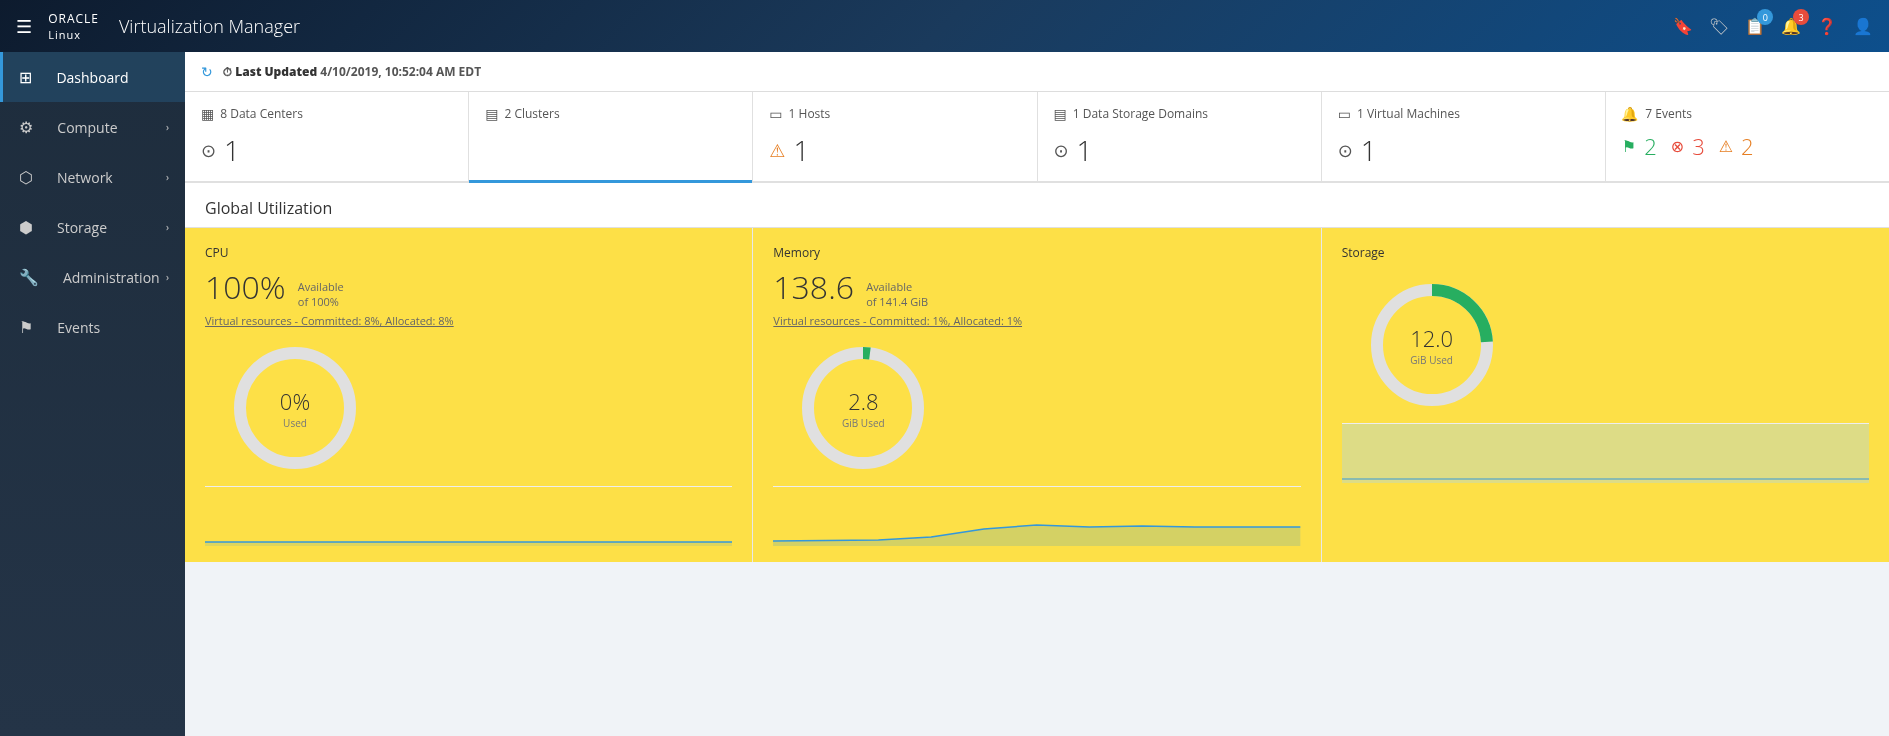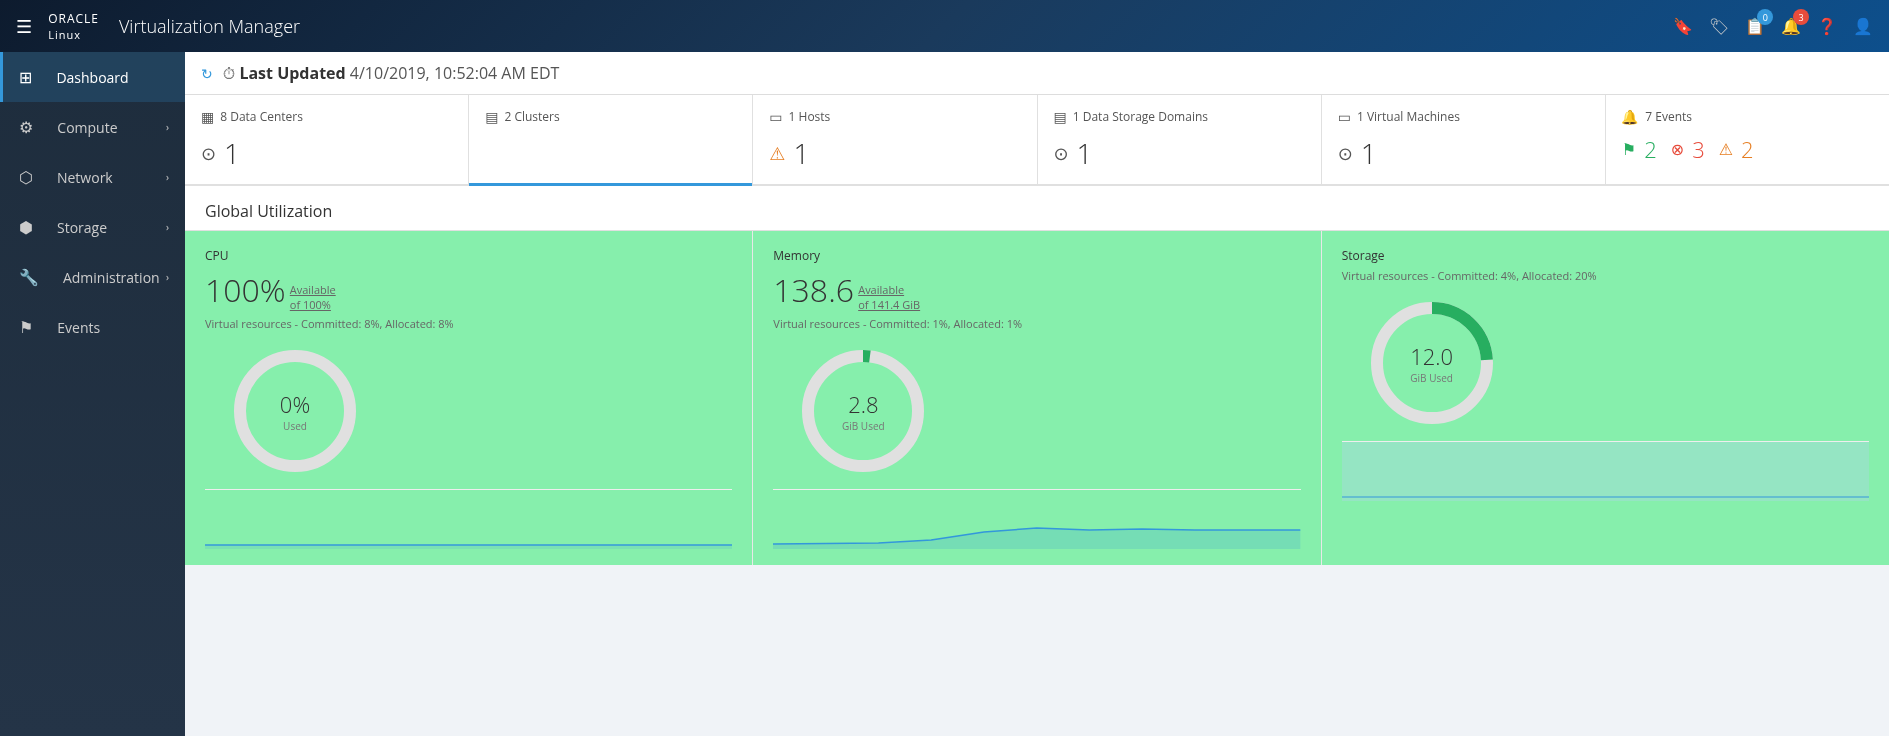--- a/index.html
+++ b/index.html
@@ -58,21 +58,21 @@
     
     .content-header {
       background: #fff;
       border-bottom: 1px solid #ddd;
       padding: 10px 16px;
       display: flex;
       align-items: center;
       gap: 10px;
     }
     .refresh-btn { color: #3498db; cursor: pointer; font-size: 14px; }
-    .last-updated { font-size: 16px; color: #555; }
+    .last-updated { font-size: 12px; color: #555; font-weight: bold; }
     .last-updated strong { color: #333; }
 
     
     .stats-row {
       display: flex;
       background: #fff;
       border-bottom: 2px solid #e0e0e0;
     }
     .stat-card {
       flex: 1;
@@ -110,32 +110,32 @@
     
     .section-title {
       padding: 14px 20px 8px;
       font-size: 16px;
       color: #333;
       font-weight: 400;
       background: #fff;
       border-bottom: 1px solid #e0e0e0;
     }
 
-    .util-section { background: #86efac; }
+    .util-section { background: #fde047; }
     .util-panels { display: flex; }
     .util-panel {
       flex: 1;
       padding: 16px 20px;
       border-right: 1px solid #e8e8e8;
     }
     .util-panel:last-child { border-right: none; }
     .util-panel-title { font-size: 12px; color: #333; margin-bottom: 4px; font-weight: 400; }
     .util-panel-value { font-size: 32px; color: #333; font-weight: 300; display: inline; }
-    .util-panel-sub { font-size: 11px; color: #666; display: inline-block; margin-left: 0; vertical-align: middle; line-height: 1.3; text-decoration: underline; }
-    .util-panel-note { font-size: 11px; color: #666; margin-top: 4px; }
+    .util-panel-sub { font-size: 11px; color: #666; display: inline-block; margin-left: 8px; vertical-align: middle; line-height: 1.3; }
+    .util-panel-note { font-size: 11px; color: #666; margin-top: 4px; text-decoration: underline; }
 
     
     .chart-area { display: flex; padding: 10px 20px 0; }
     .donut-wrap { position: relative; width: 140px; height: 140px; }
     .donut-label { position: absolute; top: 50%; left: 50%; transform: translate(-50%, -50%); text-align: center; }
     .donut-label .val { font-size: 22px; color: #333; font-weight: 300; }
     .donut-label .sub { font-size: 10px; color: #777; }
 
     
     .sparkline-area {
@@ -348,21 +348,20 @@
           <div class="sparkline-area">
             <svg width="100%" height="60" viewBox="0 0 400 60" preserveAspectRatio="none">
               <polyline points="0,54 80,53 120,50 160,42 200,38 240,40 280,39 320,40 360,40 400,40" fill="none" stroke="#3498db" stroke-width="1.5"></polyline>
               <polygon points="0,54 80,53 120,50 160,42 200,38 240,40 280,39 320,40 360,40 400,40 400,60 0,60" fill="rgba(52,152,219,0.2)"></polygon>
             </svg>
           </div>
         </div>
 
         <div class="util-panel" style="border-right:none;">
           <div class="util-panel-title">Storage</div>
-          <div class="util-panel-note">Virtual resources - Committed: 4%, Allocated: 20%</div>
           <div class="chart-area">
             <div class="donut-wrap">
               <svg width="140" height="140" class="donut" viewBox="0 0 140 140">
                 <circle cx="70" cy="70" r="55" fill="none" stroke="#e0e0e0" stroke-width="12"></circle>
 
                 <circle cx="70" cy="70" r="55" fill="none" stroke="#27ae60" stroke-width="12" stroke-dasharray="83 262.4" stroke-dashoffset="0"></circle>
               </svg>
               <div class="donut-label">
                 <div class="val">12.0</div>
                 <div class="sub">GiB Used</div>

